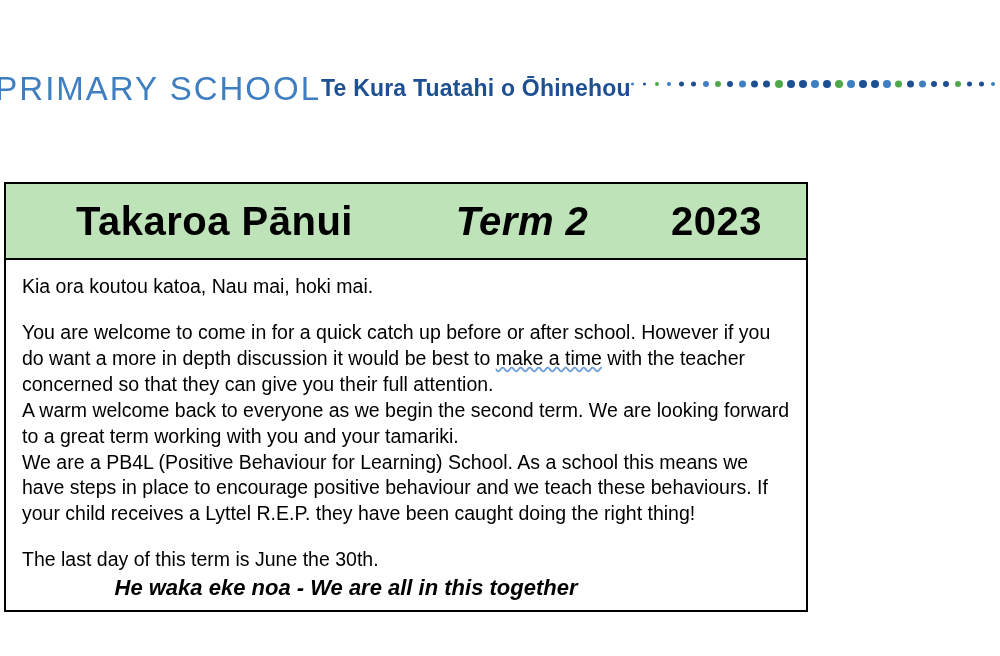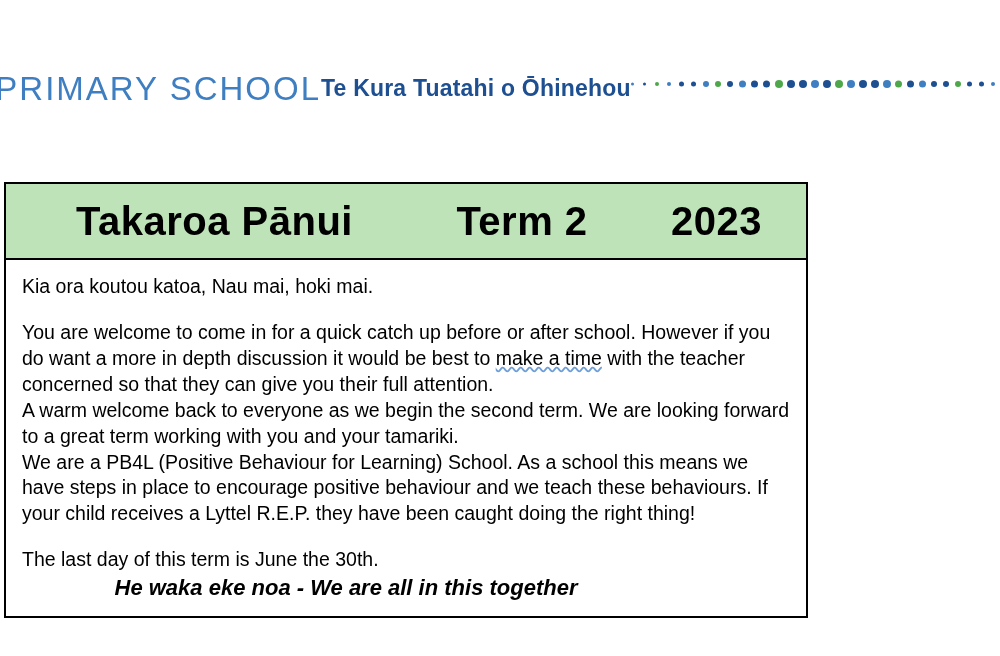--- a/index.html
+++ b/index.html
@@ -104,25 +104,25 @@
     justify-content: space-between;
     padding: 0 44px 0 70px;
     box-sizing: border-box;
   }
   .title-bar div {
     font-size: 40px;
     font-weight: bold;
     letter-spacing: 0.5px;
     white-space: nowrap;
   }
-  .title-term { margin-left: 30px; }
+  .title-term { margin-left: 30px; font-style: italic; }
   .title-year { margin-left: 10px; }
 
   .body-text {
-    padding: 14px 16px 10px 16px;
+    padding: 14px 16px 4px 16px;
     font-size: 19.5px;
     line-height: 1.33;
   }
   .body-text p {
     margin: 0;
   }
   .spacer { height: 20px; }
   .squiggle {
     text-decoration: underline wavy #6f9fd8;
     text-decoration-skip-ink: none;

